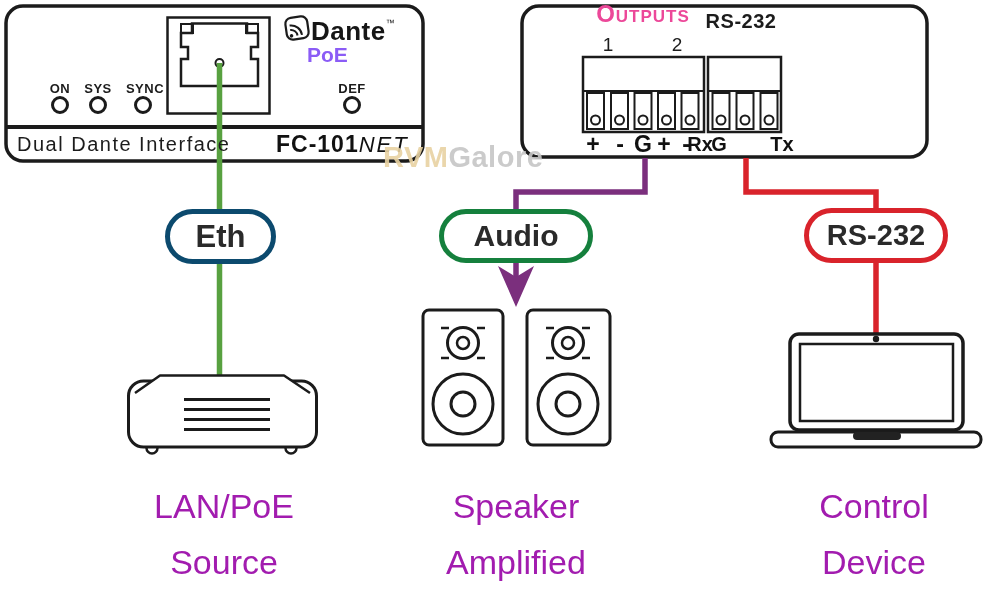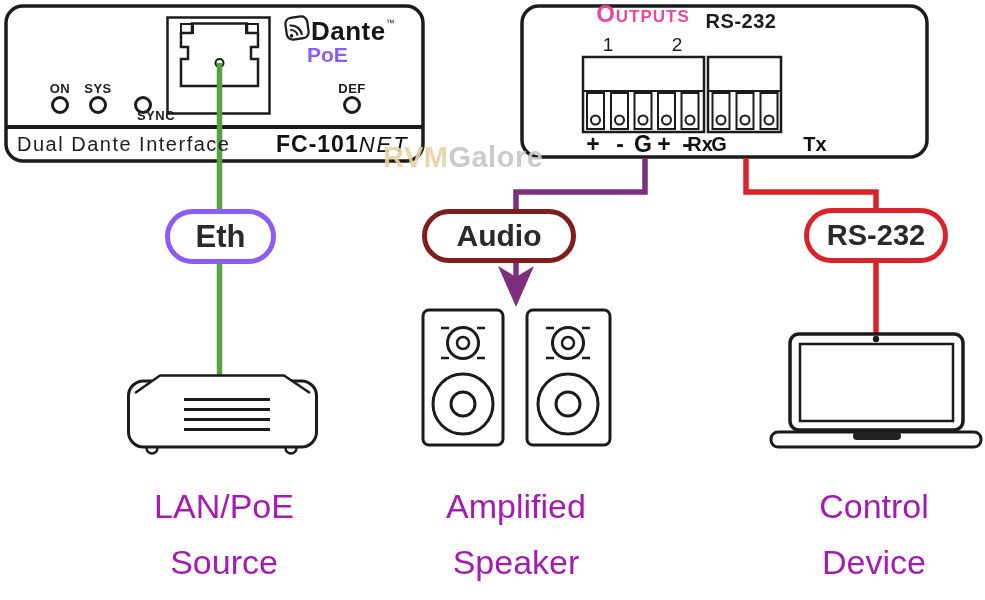--- a/index.html
+++ b/index.html
@@ -22,22 +22,22 @@
   
   .outputs{top:0;font-size:24px;color:#ec4899;font-variant:small-caps;letter-spacing:1px;font-weight:600;}
   .rs232-lbl{top:10px;font-size:20px;color:#1c1c1c;letter-spacing:0.5px;font-weight:600;}
   .outnum{top:34px;font-size:19px;color:#1c1c1c;}
   .term{top:131px;font-size:23px;font-weight:bold;color:#111;}
   .term-sm{top:133px;font-size:20px;font-weight:bold;color:#111;}
 
   
   .pill{position:absolute;z-index:3;background:#fff;display:flex;align-items:center;justify-content:center;
         border-radius:30px;font-weight:bold;color:#2a2a2a;}
-  .pill-eth{left:165px;top:209px;width:101px;height:45px;border:5px solid #8b5cf6;font-size:31px;}
-  .pill-audio{left:422px;top:209px;width:144px;height:44px;border:5px solid #7f1d1d;font-size:30px;}
+  .pill-eth{left:165px;top:209px;width:101px;height:45px;border:5px solid #0c4a6e;font-size:31px;}
+  .pill-audio{left:439px;top:209px;width:144px;height:44px;border:5px solid #15803d;font-size:30px;}
   .pill-rs232{left:804px;top:208px;width:134px;height:45px;border:5px solid #d9232b;font-size:29px;}
 
   
   .caption{position:absolute;z-index:2;transform:translateX(-50%);text-align:center;
            font-size:34px;line-height:56px;color:#a21caf;top:478px;}
 
   
   .watermark{position:absolute;left:383px;top:141px;z-index:4;font-size:29px;font-weight:bold;
              letter-spacing:0.5px;opacity:0.9;}
   .wm-1{color:#e8d2a2;}
@@ -164,51 +164,51 @@
       <rect x="853" y="432" width="48" height="8" rx="4" fill="#222" stroke="none"></rect>
     </g>
   </svg>
 
   <div class="txt dante-word">
     <span>Dante</span><span class="dante-tm">™</span>
   </div>
   <div class="txt poe">PoE</div>
   <div class="txt led-label center" style="left:60px;">ON</div>
   <div class="txt led-label center" style="left:98px;">SYS</div>
-  <div class="txt led-label center" style="left:156px;margin-top:27px;">SYNC</div>
+  <div class="txt led-label center" style="left:145px;">SYNC</div>
   <div class="txt led-label center" style="left:352px;">DEF</div>
   <div class="txt band-title">Dual Dante Interface</div>
   <div class="txt model">
     <b>FC-101</b><i>NET</i>
   </div>
 
   <div class="txt outputs center" style="left:643px;">Outputs</div>
   <div class="txt rs232-lbl center" style="left:741px;">RS-232</div>
   <div class="txt outnum center" style="left:608px;">1</div>
   <div class="txt outnum center" style="left:677px;">2</div>
   <div class="txt term center" style="left:593px;">+</div>
   <div class="txt term center" style="left:620px;">-</div>
   <div class="txt term center" style="left:643px;">G</div>
   <div class="txt term center" style="left:664px;">+</div>
   <div class="txt term center" style="left:686px;">-</div>
   <div class="txt term-sm center" style="left:719px;">G</div>
   <div class="txt term-sm center" style="left:700px;">Rx</div>
-  <div class="txt term-sm center" style="left:815px;">Tx</div>
+  <div class="txt term-sm center" style="left:782px;">Tx</div>
 
   <div class="pill pill-eth">Eth</div>
   <div class="pill pill-audio">Audio</div>
   <div class="pill pill-rs232">RS-232</div>
 
   <div class="caption" style="left:224px;">
     <div>LAN/PoE</div>
     <div>Source</div>
   </div>
   <div class="caption" style="left:516px;">
+    <div>Speaker</div>
     <div>Amplified</div>
-    <div>Speaker</div>
   </div>
   <div class="caption" style="left:874px;">
     <div>Control</div>
     <div>Device</div>
   </div>
 
   <div class="watermark">
     <span class="wm-1">RVM</span><span class="wm-2">Galore</span>
   </div>
 

